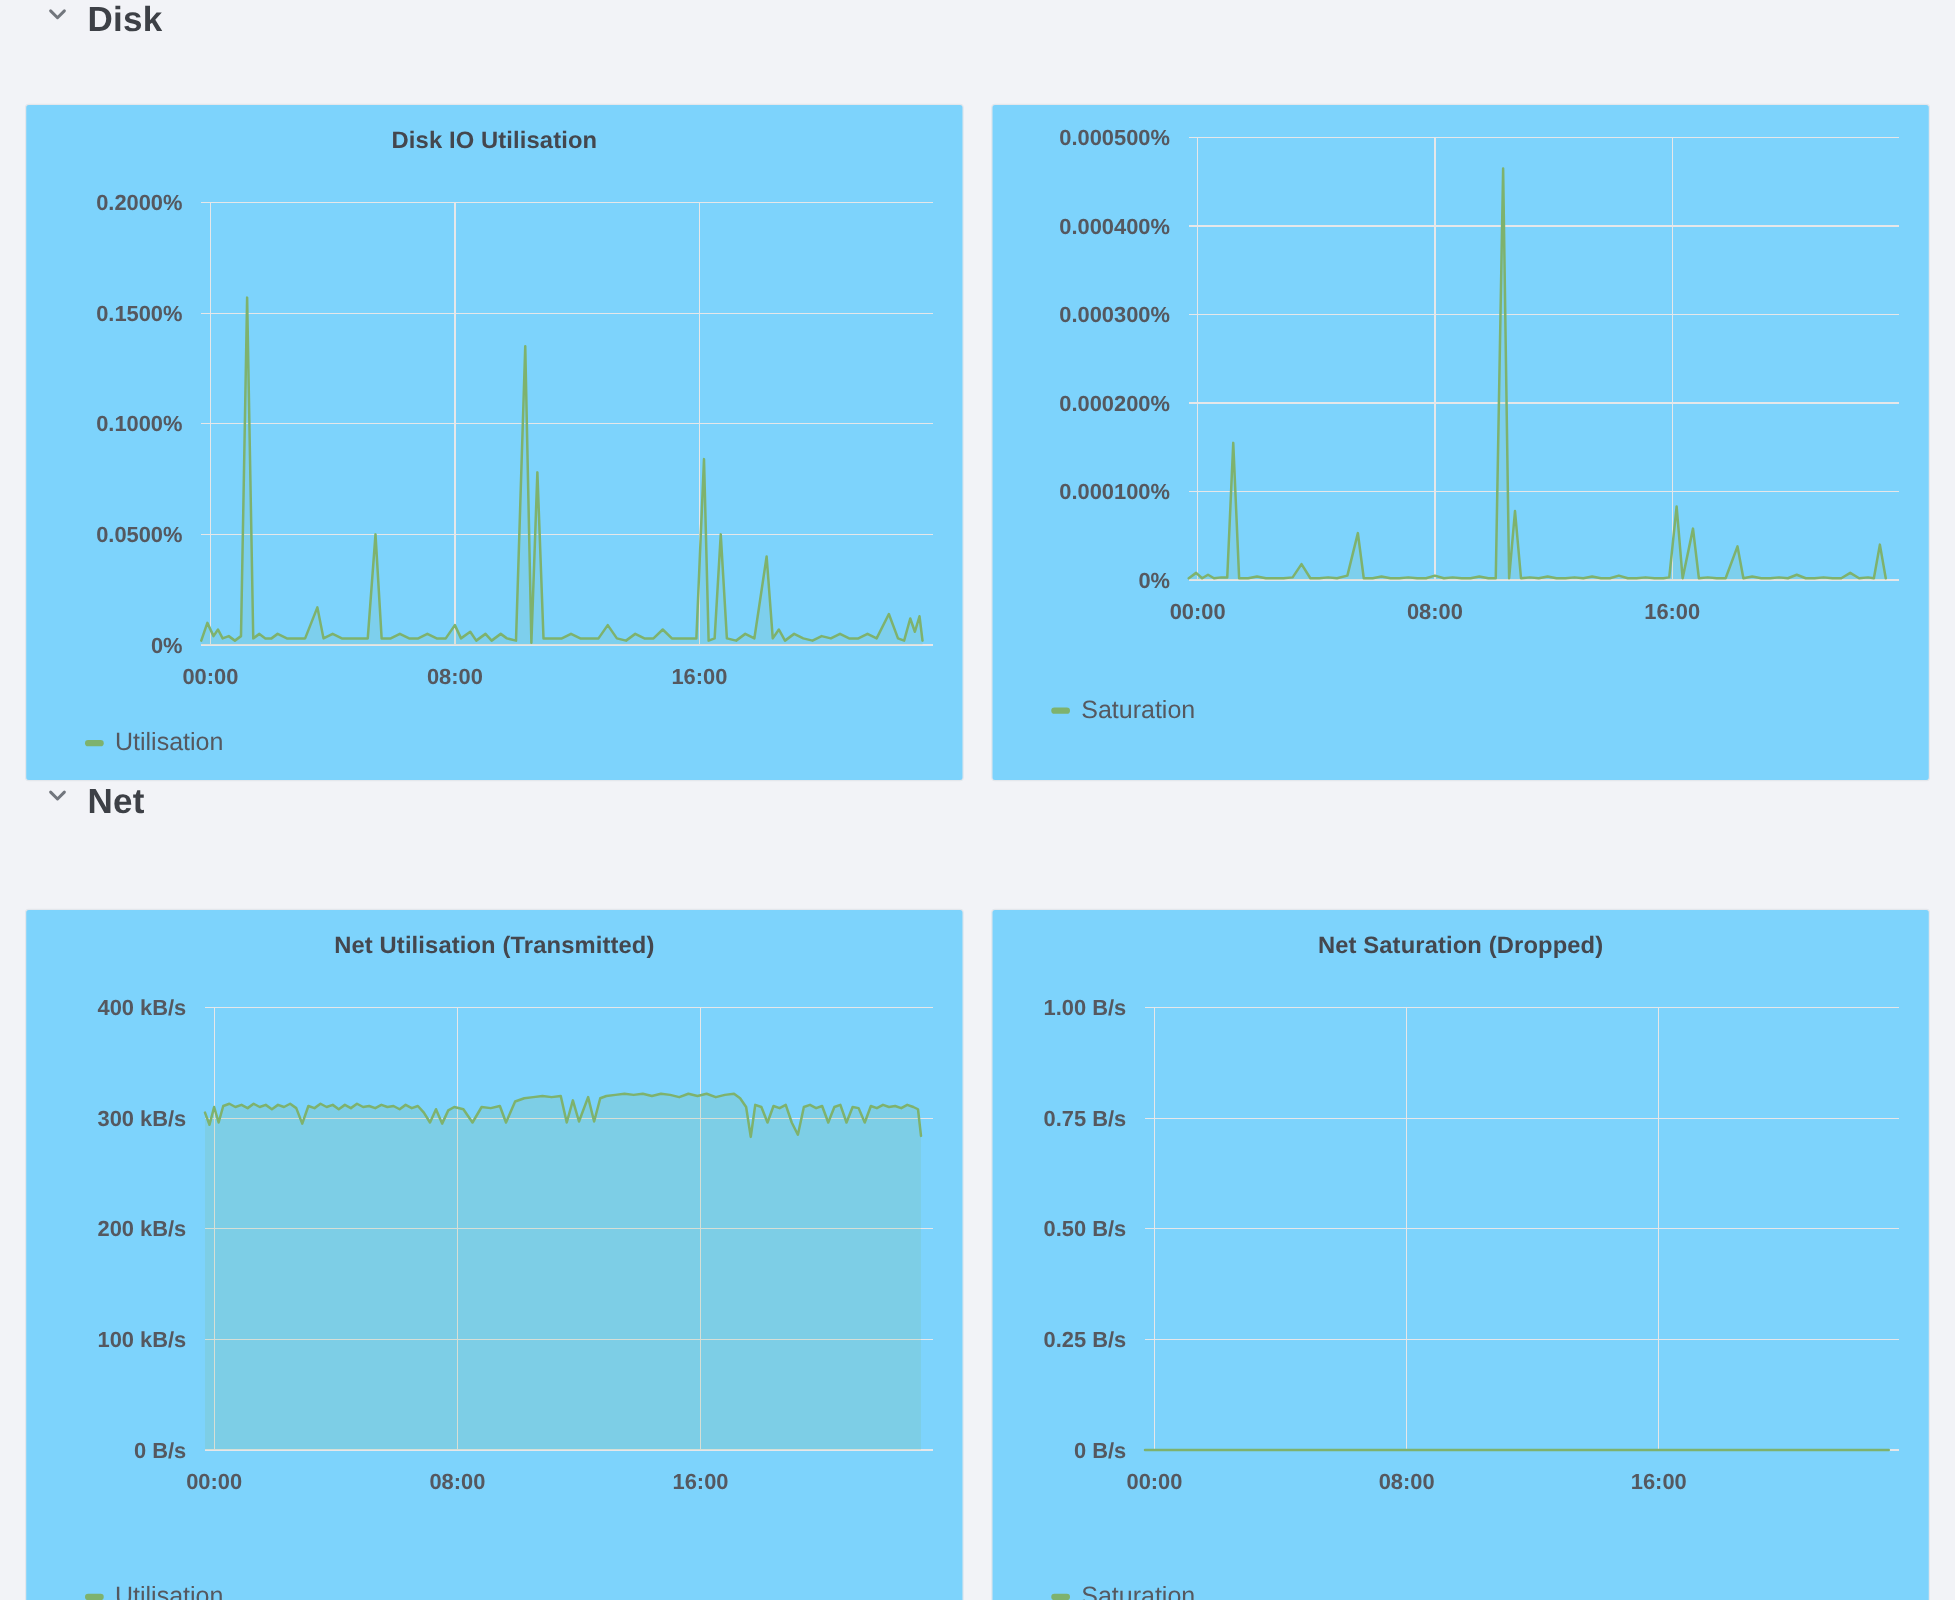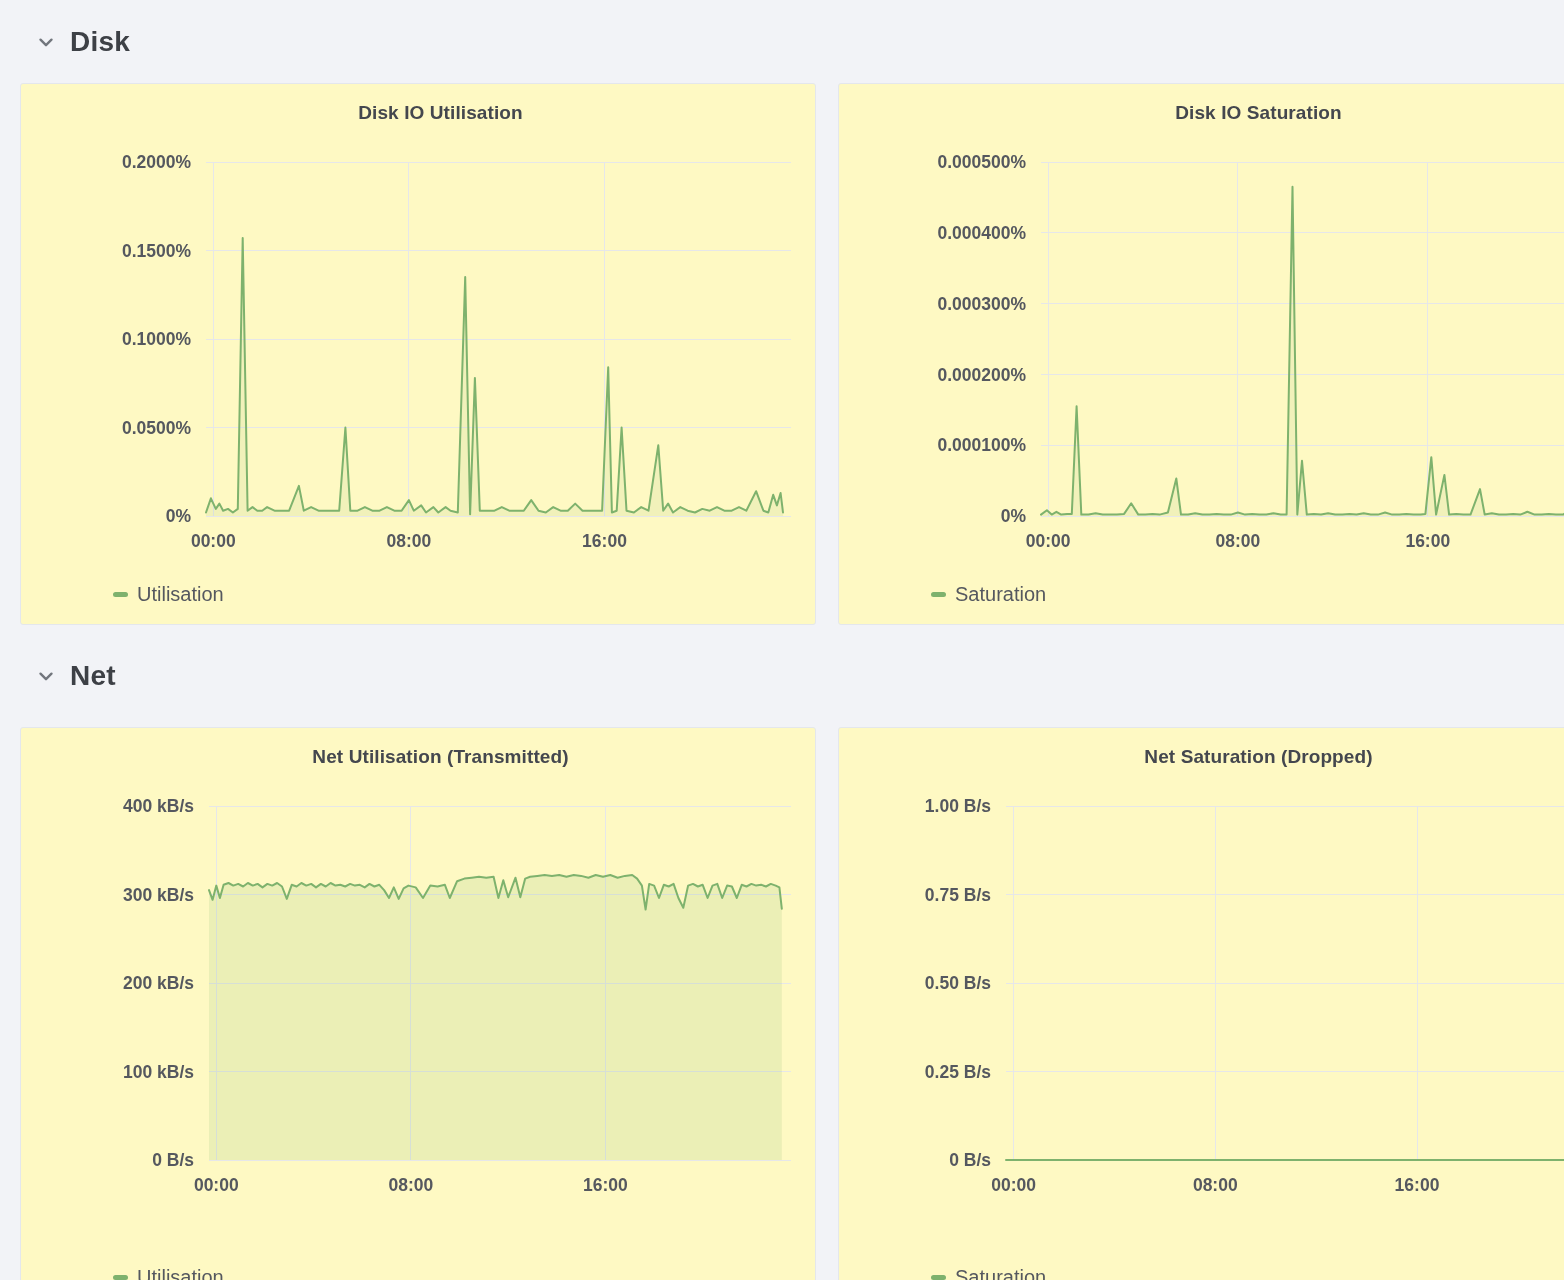--- a/index.html
+++ b/index.html
@@ -2,29 +2,29 @@
 <html><head>
 <meta charset="utf-8">
 <style>
   html,body{margin:0;padding:0;}
   body{
     width:1564px;height:1280px;overflow:hidden;
     background:#f2f3f7;
     font-family:"Liberation Sans",sans-serif;
   }
   .page{padding:0 20px;}
-  .section-header{display:flex;align-items:center;gap:13px;padding-left:15px;}
+  .section-header{display:flex;align-items:flex-start;gap:13px;padding-left:15px;}
   .section-header.h-disk{height:83px;}
   .section-header.h-net{height:102px;}
   .chevron{display:flex;align-items:center;}
   .section-title{font-size:28px;font-weight:700;color:#3d4046;letter-spacing:.2px;}
   .row{display:grid;grid-template-columns:1fr 1fr;gap:22px;}
   .panel{
-    background:#fef9c3;border:1px solid #e4e7ec;border-radius:3px;
-    display:flex;flex-direction:column;box-sizing:border-box;padding-left:45px;
+    background:#7dd3fc;border:1px solid #e4e7ec;border-radius:3px;
+    display:flex;flex-direction:column;box-sizing:border-box;
   }
   .row-disk .panel{height:542px;}
   .row-net .panel{height:620px;}
   .panel-title{
     margin:14px 0 8px;line-height:30px;font-size:19px;font-weight:700;
     color:#44474e;text-align:center;letter-spacing:.1px;
   }
   .chart{height:428px;position:relative;cursor:crosshair;font-weight:bold;}
   .chart svg{display:block;}
   .chart text{font-family:"Liberation Sans",sans-serif;}
@@ -71,21 +71,20 @@
             <path d="M140.0 376.5L144.9 362.3L149.8 372.9L153.4 367.6L157.1 374.7L162.0 372.9L166.9 376.5L171.8 372.9L176.7 102.1L181.6 374.7L186.5 371.1L191.3 374.7L196.2 374.7L201.1 371.1L208.5 374.7L215.8 374.7L223.1 374.7L232.9 349.9L237.8 374.7L245.1 371.1L252.5 374.7L259.8 374.7L267.1 374.7L273.2 374.7L279.4 291.5L284.3 374.7L291.6 374.7L298.9 371.1L306.3 374.7L313.6 374.7L320.9 371.1L328.3 374.7L335.6 374.7L342.9 364.1L347.8 374.7L355.2 369.4L360.0 376.5L367.4 371.1L372.3 376.5L379.6 371.1L384.5 374.7L391.8 376.5L399.2 141.0L404.1 378.2L408.9 241.9L413.8 374.7L421.2 374.7L428.5 374.7L435.8 371.1L443.2 374.7L450.5 374.7L457.8 374.7L465.2 364.1L472.5 374.7L479.8 376.5L487.2 371.1L494.5 374.7L501.8 374.7L509.2 367.6L516.5 374.7L523.9 374.7L531.2 374.7L536.1 374.7L542.2 231.3L545.9 376.5L550.7 374.7L555.6 291.5L560.5 374.7L567.9 376.5L575.2 371.1L582.5 374.7L592.3 309.2L597.2 374.7L602.1 367.6L607.0 376.5L614.3 371.1L621.6 374.7L629.0 376.5L636.3 372.9L643.7 374.7L651.0 371.1L658.3 374.7L665.7 374.7L673.0 371.1L680.3 374.7L690.1 355.2L697.4 374.7L702.3 376.5L707.2 358.8L710.9 369.4L714.6 357.0L717.0 376.5" fill="none" stroke="#7eb26d" stroke-width="2" stroke-linejoin="round" stroke-linecap="round"></path>
           </svg>
         </div>
       <div class="legend">
         <span class="swatch" style="background: rgb(126, 178, 109);"></span>
         <span class="legend-label">Utilisation</span>
       </div>
     </section>
 
     <section class="panel">
-      <h2 class="panel-title">Disk IO Saturation</h2>
       <div class="chart">
           <svg width="749" height="428" viewBox="0 0 749 428">
             <line x1="157" y1="26.0" x2="725" y2="26.0" stroke="#e6e7e9" stroke-width="1" shape-rendering="crispEdges"></line>
             <text x="142" y="32.2" text-anchor="end" font-size="17.5" fill="#55585f">0.000500%</text>
             <line x1="157" y1="96.8" x2="725" y2="96.8" stroke="#e6e7e9" stroke-width="1" shape-rendering="crispEdges"></line>
             <text x="142" y="102.99999999999999" text-anchor="end" font-size="17.5" fill="#55585f">0.000400%</text>
             <line x1="157" y1="167.6" x2="725" y2="167.6" stroke="#e6e7e9" stroke-width="1" shape-rendering="crispEdges"></line>
             <text x="142" y="173.79999999999998" text-anchor="end" font-size="17.5" fill="#55585f">0.000300%</text>
             <line x1="157" y1="238.4" x2="725" y2="238.4" stroke="#e6e7e9" stroke-width="1" shape-rendering="crispEdges"></line>
             <text x="142" y="244.6" text-anchor="end" font-size="17.5" fill="#55585f">0.000200%</text>

